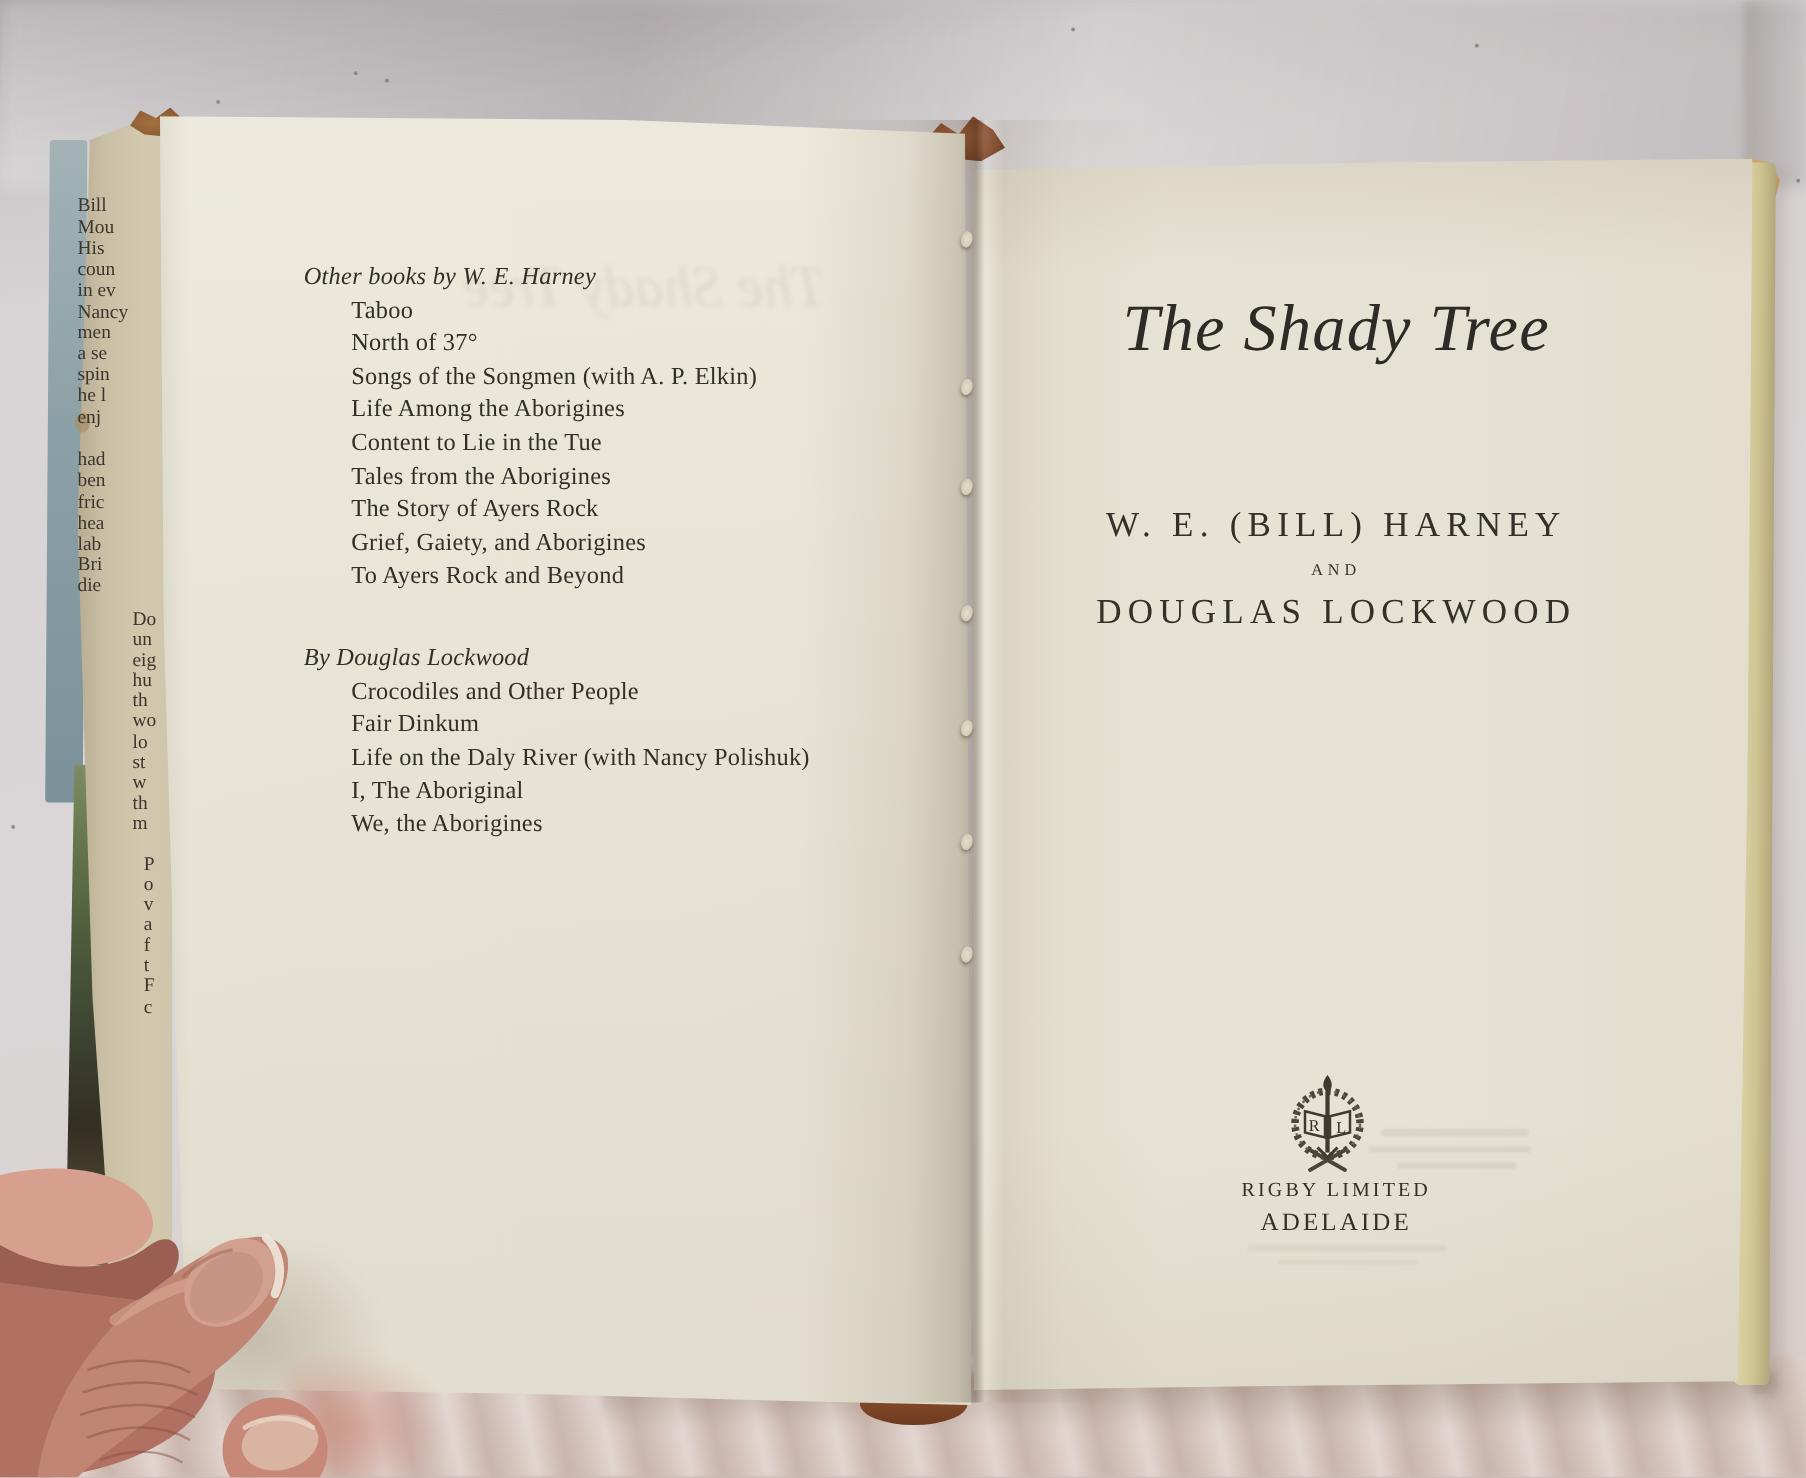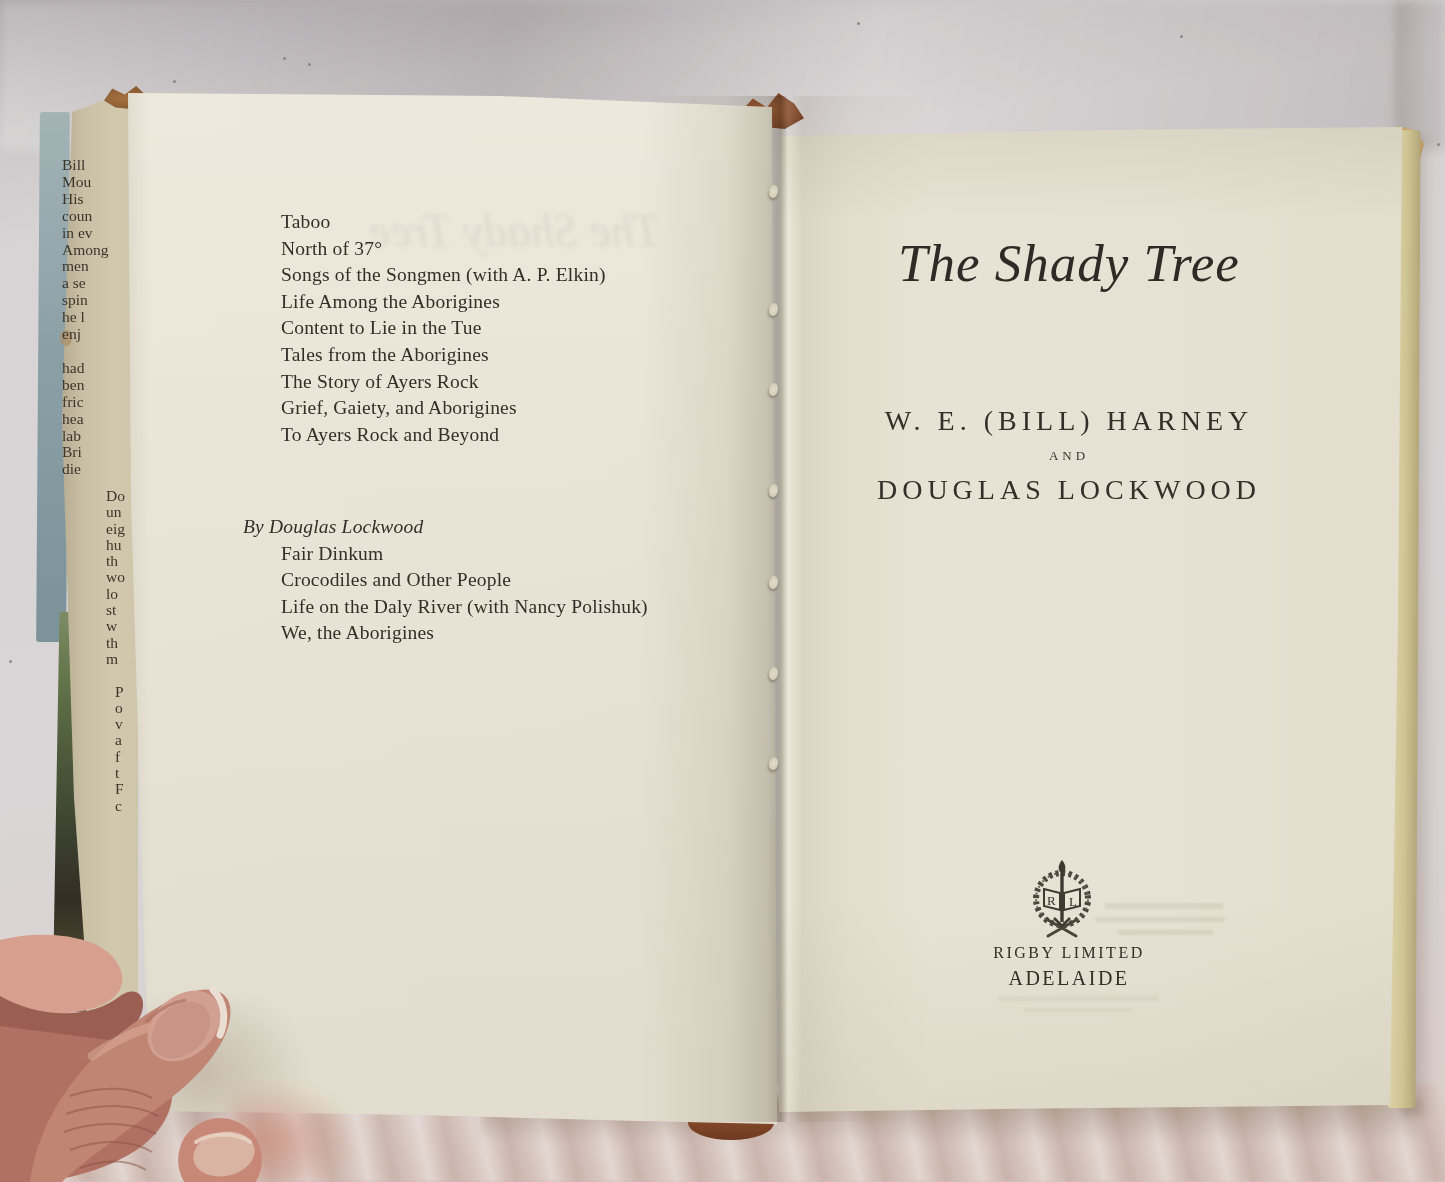--- a/index.html
+++ b/index.html
@@ -196,21 +196,21 @@
   <div class="abs jacket-photo"></div>
   <div class="abs flap"></div>
   <div class="abs flap-chip1"></div>
   <div class="abs flap-chip2"></div>
   <div class="abs flap-text">
       <div class="flap-line">Bill</div>
       <div class="flap-line">Mou</div>
       <div class="flap-line">His</div>
       <div class="flap-line">coun</div>
       <div class="flap-line">in ev</div>
-      <div class="flap-line">Among</div>
+      <div class="flap-line">Nancy</div>
       <div class="flap-line">men</div>
       <div class="flap-line">a se</div>
       <div class="flap-line">spin</div>
       <div class="flap-line">he l</div>
       <div class="flap-line">enj</div>
       <div class="flap-line">&nbsp;</div>
       <div class="flap-line">had</div>
       <div class="flap-line">ben</div>
       <div class="flap-line">fric</div>
       <div class="flap-line">hea</div>
@@ -237,38 +237,40 @@
       <div class="flap-line">a</div>
       <div class="flap-line">f</div>
       <div class="flap-line">t</div>
       <div class="flap-line">F</div>
       <div class="flap-line">c</div>
     </div>
 
   <div class="abs left-page">
     <div class="abs ghost-title">The Shady Tree</div>
     <div class="abs booklist">
+      <div class="heading">Other books by W. E. Harney</div>
       <div>
           <div class="book-item">Taboo</div>
           <div class="book-item">North of 37°</div>
           <div class="book-item">Songs of the Songmen (with A. P. Elkin)</div>
           <div class="book-item">Life Among the Aborigines</div>
           <div class="book-item">Content to Lie in the Tue</div>
           <div class="book-item">Tales from the Aborigines</div>
           <div class="book-item">The Story of Ayers Rock</div>
           <div class="book-item">Grief, Gaiety, and Aborigines</div>
           <div class="book-item">To Ayers Rock and Beyond</div>
         </div>
     </div>
     <div class="abs booklist booklist2">
       <div class="heading">By Douglas Lockwood</div>
       <div>
+          <div class="book-item">Crocodiles and Other People</div>
           <div class="book-item">Fair Dinkum</div>
-          <div class="book-item">Crocodiles and Other People</div>
           <div class="book-item">Life on the Daly River (with Nancy Polishuk)</div>
+          <div class="book-item">I, The Aboriginal</div>
           <div class="book-item">We, the Aborigines</div>
         </div>
     </div>
   </div>
 
   <div class="abs page-edge-strip"></div>
   <div class="abs spine-top"></div>
   <div class="abs corner-chip-right"></div>
   <div class="abs spine-bottom"></div>
 

